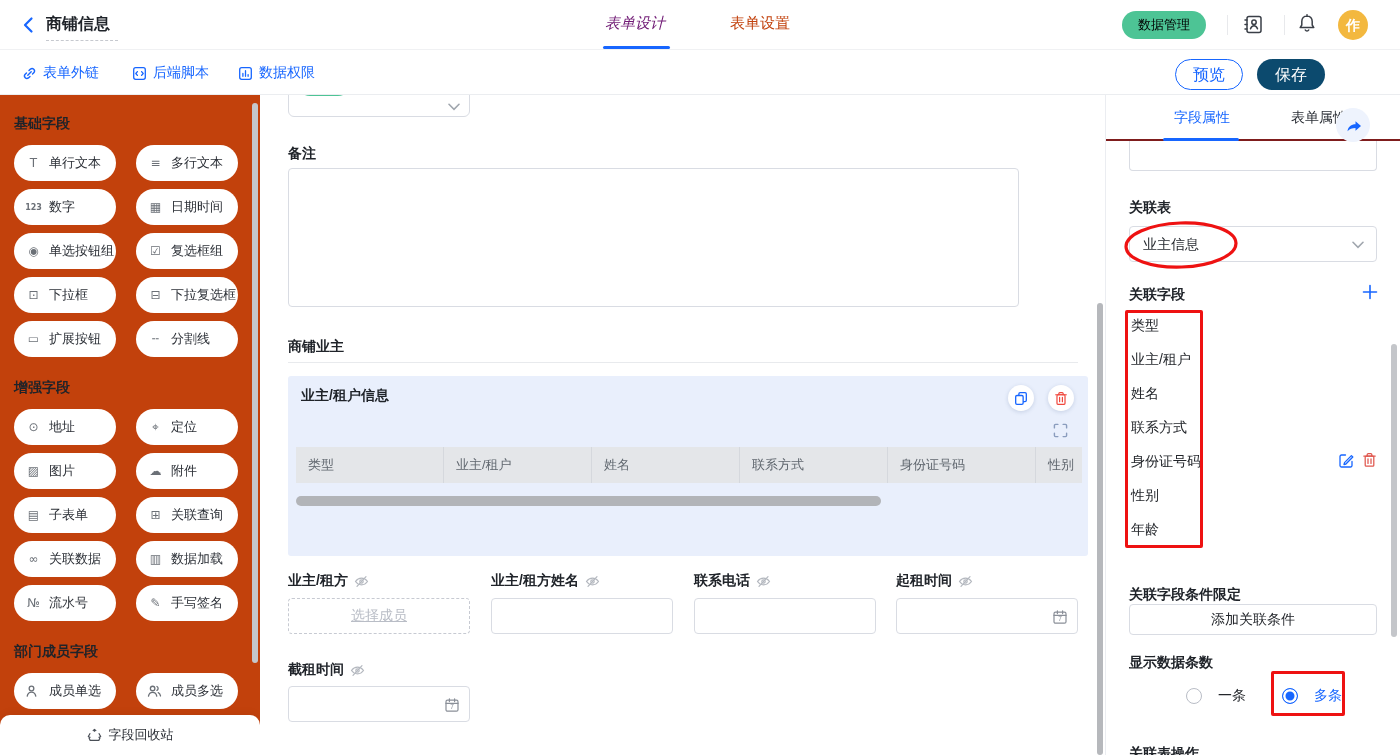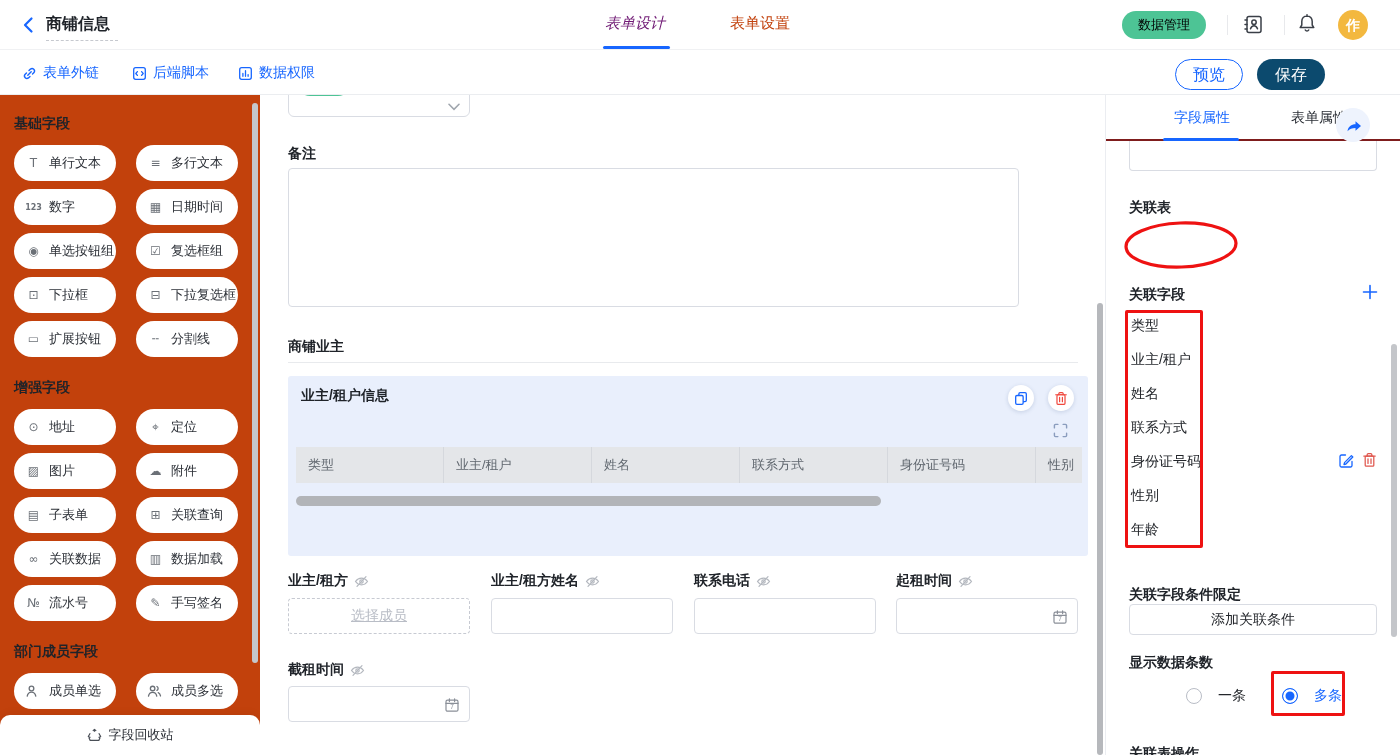--- a/index.html
+++ b/index.html
@@ -423,20 +423,28 @@
 <div class="panel">
   <div class="ptabbar">
     <div class="ptab active" style="left:68px">字段属性</div>
     <div class="ptab" style="left:185px">表单属性</div>
     <div class="ptab-line"></div>
   </div>
 
   <div class="p-input-cut"></div>
 
   <div class="lbl abs" style="left:23px;top:104px">关联表</div>
+  <div class="p-select">
+    <span>业主信息</span>
+    <span class="sel-chev abs">
+        <svg width="12" height="8" viewBox="0 0 12 8">
+          <path d="M1 1.3 6 6.3l5-5" fill="none" stroke="#a0a6ae" stroke-width="1.6" stroke-linecap="round"></path>
+        </svg>
+      </span>
+  </div>
 
   <div class="lbl abs" style="left:23px;top:191px">关联字段</div>
   <span class="abs icon-btn" style="right:22px;top:189px">
     <svg width="16" height="16" viewBox="0 0 16 16">
         <path d="M8 1.5v13M1.5 8h13" stroke="#1766ff" stroke-width="1.6" stroke-linecap="round"></path>
       </svg>
   </span>
 
   <div class="plist-item" style="top:222px">类型</div>
   <div class="plist-item" style="top:256px">业主/租户</div>

